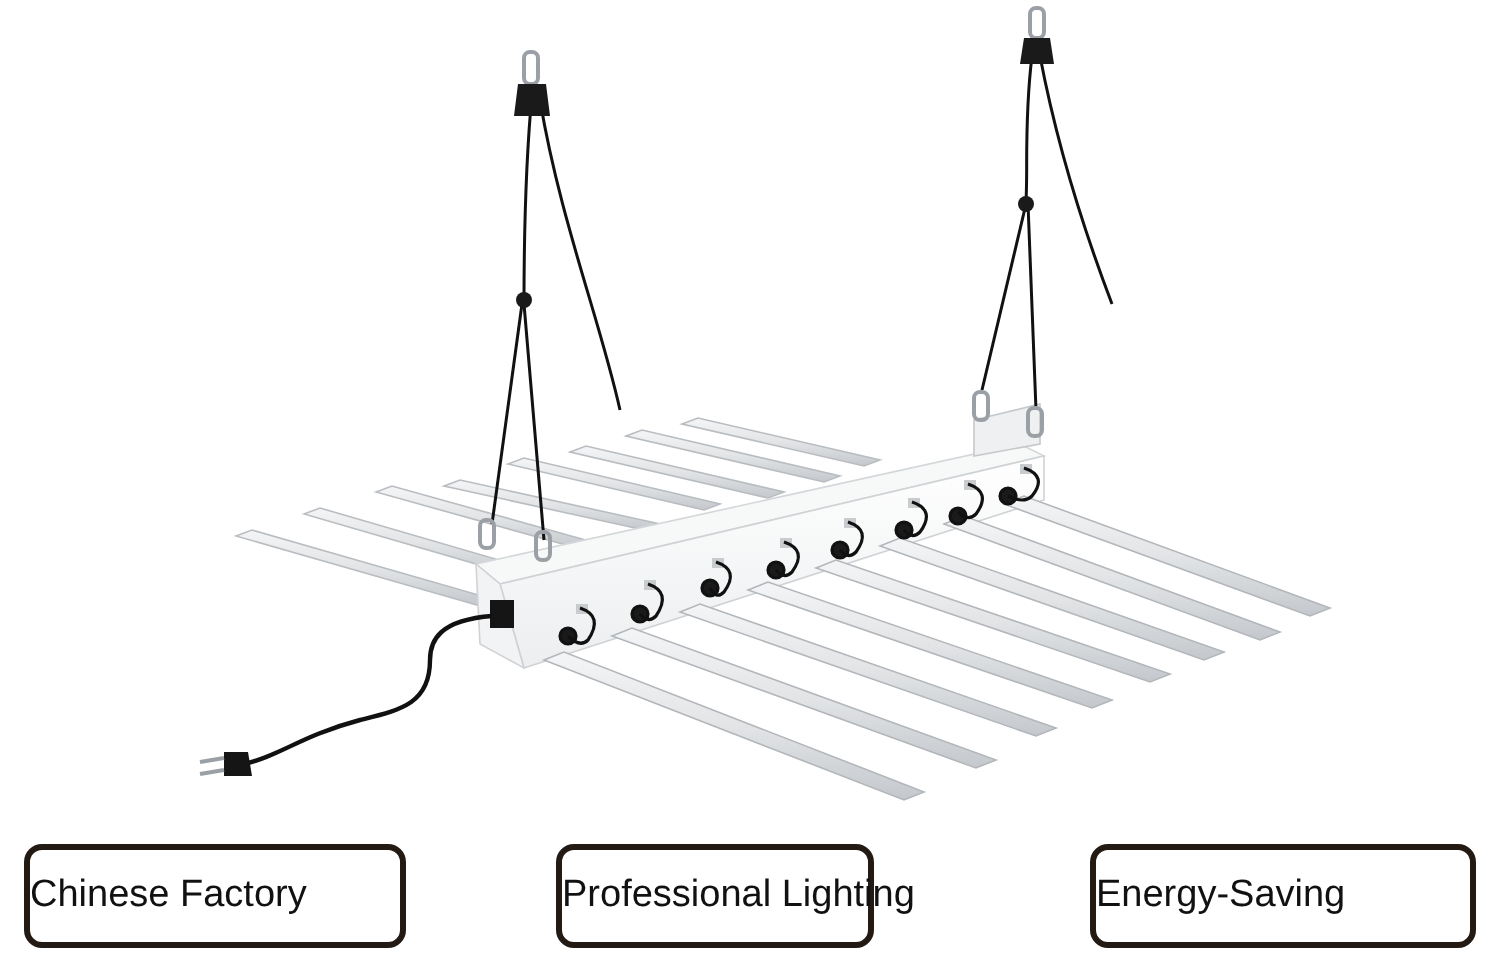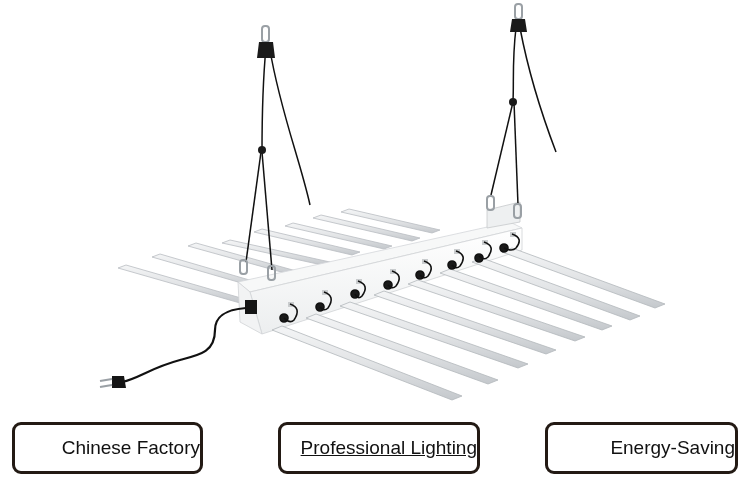--- a/index.html
+++ b/index.html
@@ -1,25 +1,25 @@
 <!DOCTYPE html>
 <html><head>
   <meta charset="utf-8">
   <style>
     html, body { margin: 0; padding: 0; background: #ffffff; }
     body { width: 750px; height: 490px; position: relative; overflow: hidden; font-family: "Liberation Sans", sans-serif; }
     #product { position: absolute; left: 0; top: 0; width: 750px; height: 410px; }
     .label-box {
       position: absolute; top: 422px; height: 52px;
       border: 3px solid #231a14; border-radius: 9px; background: #ffffff;
-      box-sizing: border-box; display: flex; align-items: center; justify-content: flex-end;
+      box-sizing: border-box; display: flex; align-items: center; justify-content: flex-start;
       color: #111111; font-size: 19px; white-space: nowrap;
     }
     #lbl1 { left: 12px; width: 191px; }
-    #lbl2 { left: 278px; width: 202px; text-decoration: underline; }
+    #lbl2 { left: 278px; width: 159px; }
     #lbl3 { left: 545px; width: 193px; }
   </style>
 </head>
 <body>
 
 <svg id="product" viewBox="0 0 750 410" xmlns="http://www.w3.org/2000/svg">
   <defs>
     <linearGradient id="barGrad" x1="0" y1="0" x2="0" y2="1">
       <stop offset="0" stop-color="#f4f5f6"></stop>
       <stop offset="0.5" stop-color="#e2e4e6"></stop>

